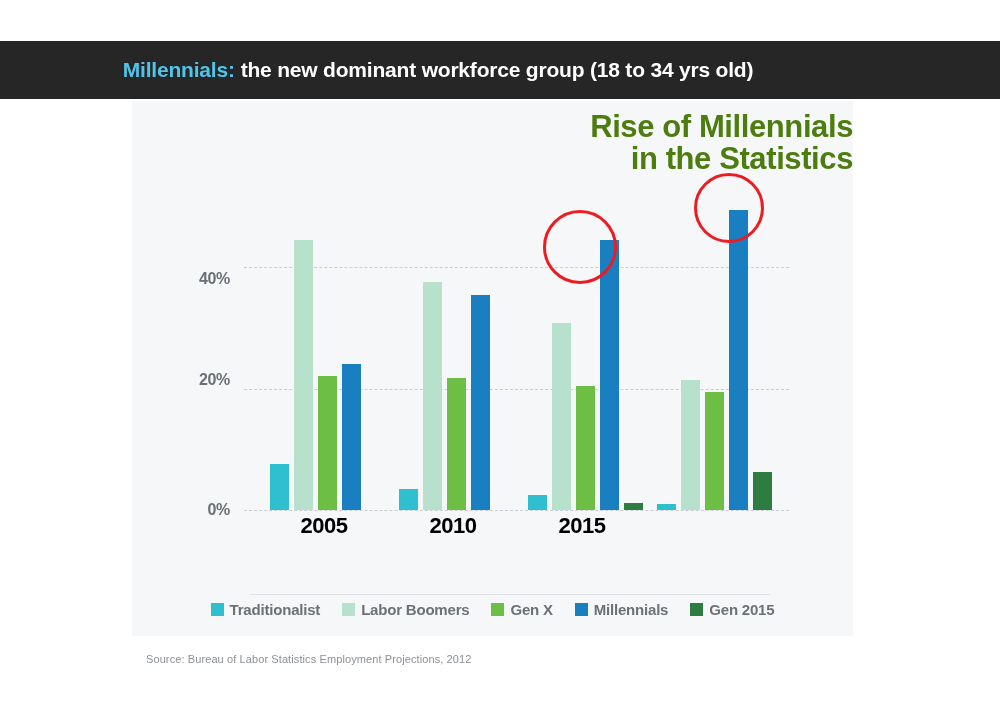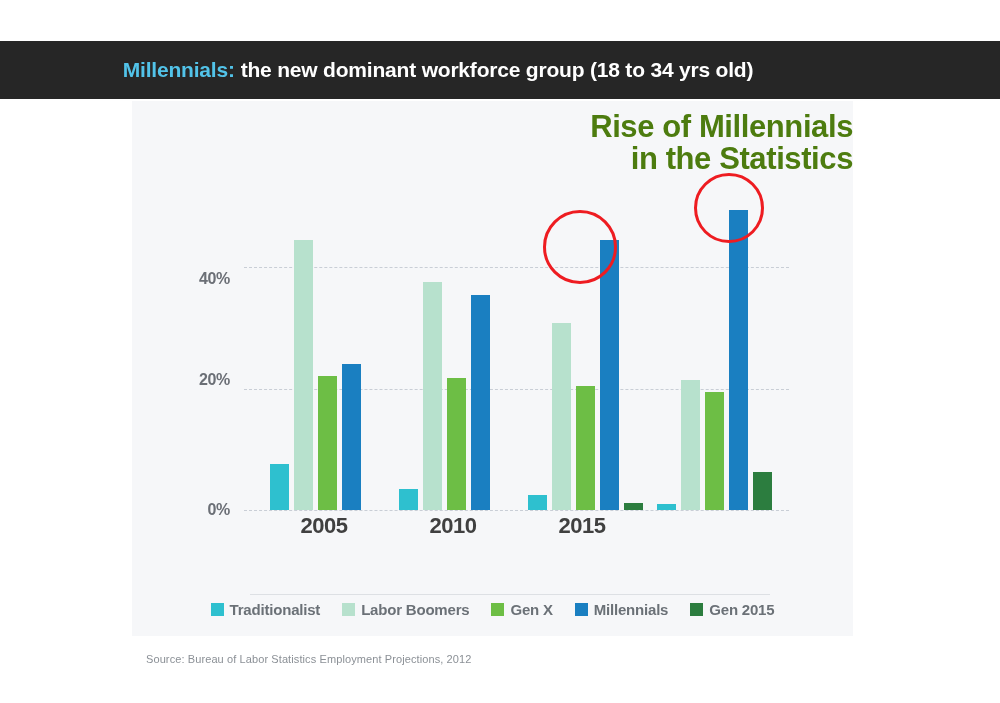--- a/index.html
+++ b/index.html
@@ -93,21 +93,21 @@
   }
   .bar {
     width: 19px;
     border-radius: 0;
   }
   .xtick {
     position: absolute;
     top: 412px;
     font-size: 22px;
     font-weight: bold;
-    color: #404040;
+    color: #000000;
     letter-spacing: -0.5px;
     text-align: center;
     width: 120px;
   }
 
   
   .highlight-circle {
     position: absolute;
     border: 3px solid #ee1c21;
     border-radius: 50%;

